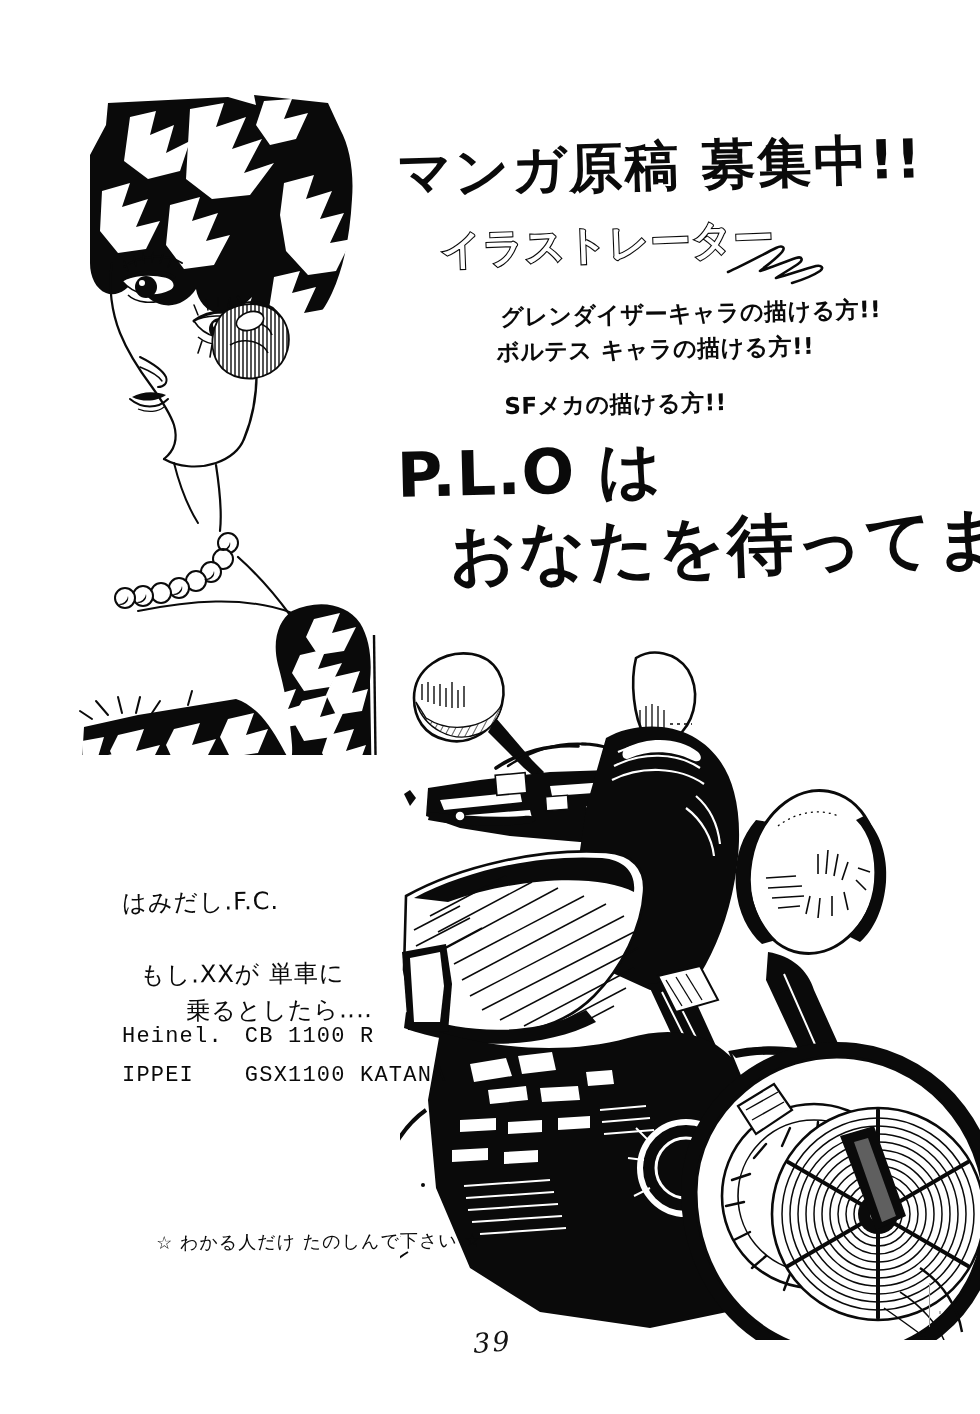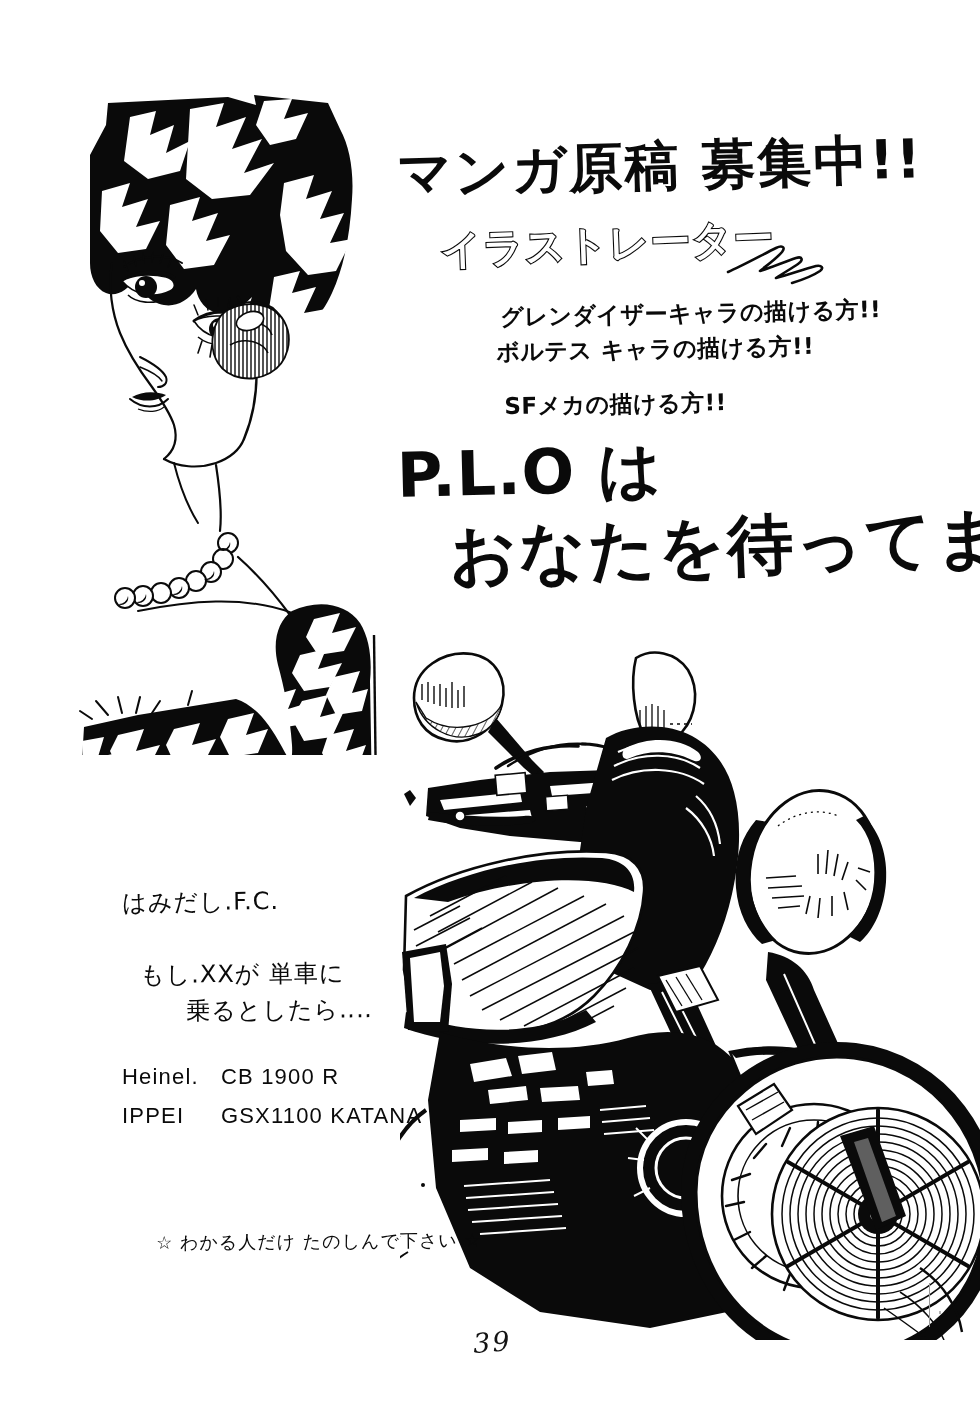--- a/index.html
+++ b/index.html
@@ -109,22 +109,22 @@
     left: 186px;
     top: 996px;
     font-size: 24px;
     letter-spacing: 1px;
     transform: rotate(-0.6deg);
     transform-origin: left top;
   }
 
   .bike-list {
     left: 122px;
-    top: 1060px;
-    font-family: Liberation Sans, sans-serif;
+    top: 1020px;
+    font-family: Liberation Mono, monospace;
     font-size: 22px;
     letter-spacing: 1.2px;
     line-height: 1.55;
   }
   .bike-list table { border-collapse: collapse; }
   .bike-list td {
     padding: 0 0 5px 0;
     vertical-align: baseline;
     color: #0a0a0a;
     white-space: pre;
@@ -663,21 +663,21 @@
   <div class="abs ink fc-title">はみだし.F.C.</div>
 
   <div class="abs ink fc-q1">もし.XXが 単車に</div>
   <div class="abs ink fc-q2">乗るとしたら‥‥</div>
 
   <div class="abs bike-list">
     <table>
       <tbody>
         <tr>
           <td class="owner">Heinel.</td>
-          <td class="model">CB 1900 R</td>
+          <td class="model">CB 1100 R</td>
         </tr>
         <tr>
           <td class="owner">IPPEI</td>
           <td class="model">GSX1100 KATANA</td>
         </tr>
       </tbody>
     </table>
   </div>
 
   <div class="abs trailing-dot"></div>

